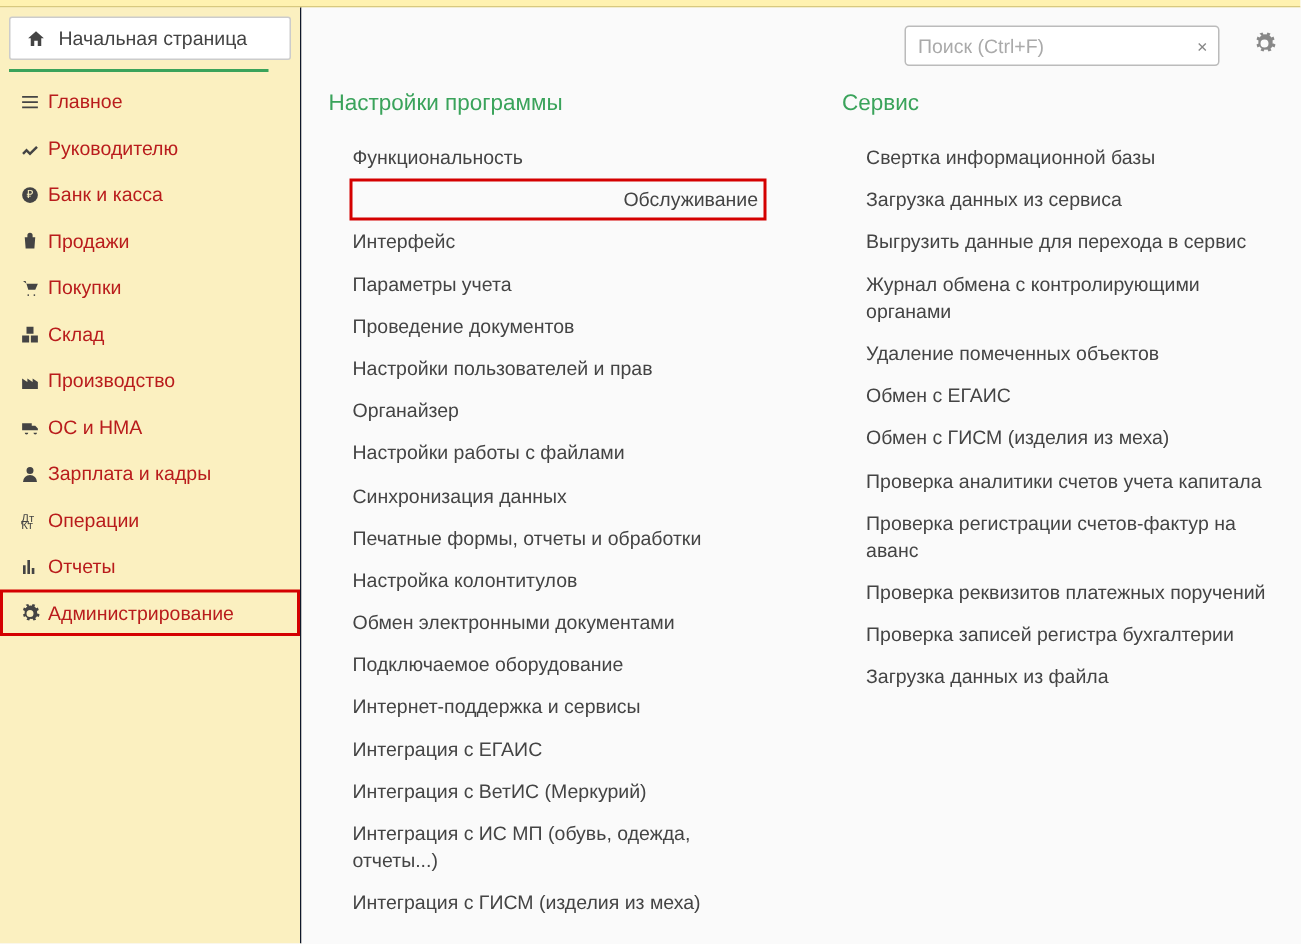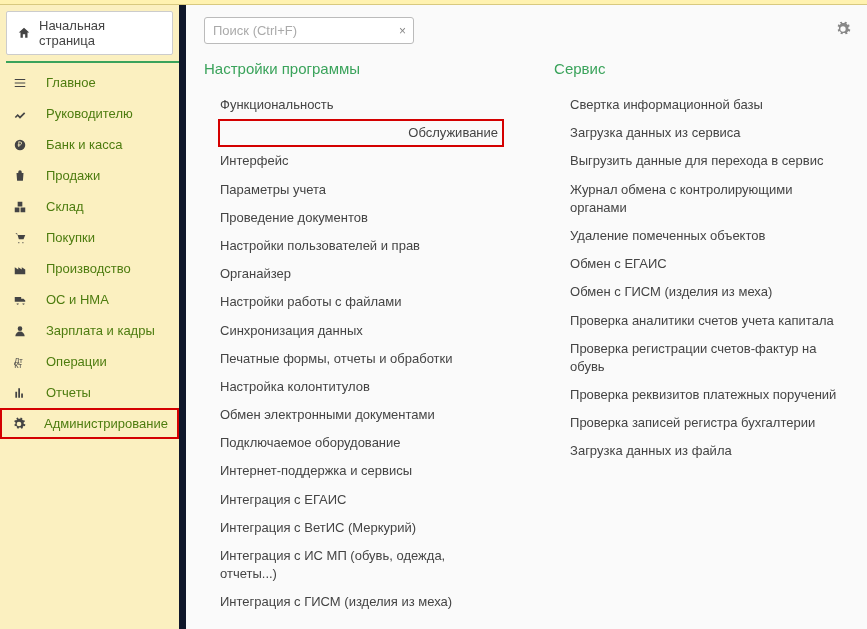--- a/index.html
+++ b/index.html
@@ -1,28 +1,28 @@
 <!DOCTYPE html>
 <html><head>
   <meta charset="utf-8">
   <style>
     * { box-sizing: border-box; margin: 0; padding: 0; font-family: Arial, sans-serif; font-size: 13px; }
     body { width: 867px; height: 629px; overflow: hidden; display: flex; flex-direction: column; background: #fafafa; }
     .topbar { height: 5px; background: #fff2b0; border-bottom: 1px solid #d8c97f; }
     .layout { display: flex; flex: 1; min-height: 0; }
-    .sidebar { width: 186px; background: #fbf0c0; border-right: 7px solid #0f172a; display: flex; flex-direction: column; padding-top: 4px; }
+    .sidebar { width: 201px; background: #fbf0c0; border-right: 1px solid #0f172a; display: flex; flex-direction: column; padding-top: 4px; }
     .start-page { display: flex; align-items: center; gap: 8px; padding: 6px 10px; background: #fff; border: 1px solid #ccc; margin: 2px 6px 6px 6px; border-radius: 2px; color: #444; cursor: pointer; }
     .start-page .icon svg { width: 14px; height: 14px; display: block; }
     .start-underline { height: 2px; background: #3aa35b; margin: 0 6px 4px 6px; width: 173px; }
-    .nav-item { display: flex; align-items: center; gap: 18px; padding: 8px 12px; color: #4d7c0f; cursor: pointer; }
+    .nav-item { display: flex; align-items: center; gap: 4px; padding: 8px 12px; color: #b91c1c; cursor: pointer; }
     .nav-item .icon { width: 16px; display: inline-flex; align-items: center; justify-content: center; }
     .nav-item .icon svg { width: 14px; height: 14px; display: block; fill: #444; }
     .nav-item.red-box { border: 2px solid #d40000; padding: 6px 10px; }
     .main { flex: 1; display: flex; flex-direction: column; padding: 10px 14px 0 18px; overflow: hidden; background: #fafafa; }
-    .search-row { display: flex; justify-content: space-between; align-items: center; gap: 20px; padding: 2px 0 16px 0; text-decoration: underline; }
+    .search-row { display: flex; justify-content: flex-end; align-items: center; gap: 20px; padding: 2px 0 16px 0; text-decoration: underline; }
     .search-box { position: relative; }
     .search-box input { width: 210px; padding: 5px 24px 5px 8px; border: 1px solid #bbb; border-radius: 3px; color: #333; background: #fff; }
     .search-box input::placeholder { color: #aaa; }
     .search-clear { position: absolute; right: 4px; top: 50%; transform: translateY(-50%); font-size: 12px; color: #888; cursor: pointer; padding: 2px 4px; }
     .gear { color: #888; cursor: pointer; padding: 2px; }
     .columns { display: flex; gap: 50px; overflow-y: auto; flex: 1; }
     .col { min-width: 270px; }
     .col-h { color: #3aa35b; font-size: 15px; margin-bottom: 14px; padding-left: 0; }
     .link-list { display: flex; flex-direction: column; gap: 0; padding-left: 14px; }
     .lnk { color: #444; padding: 5px 2px; line-height: 1.4; cursor: pointer; display: inline-block; }
@@ -74,32 +74,32 @@
       <span class="icon">
         <svg viewBox="0 0 24 24">
             <path d="M6 7h12l-1 13H7zM9 7V5a3 3 0 016 0v2"></path>
           </svg>
       </span>
       <span>Продажи</span>
     </div>
     <div class="nav-item">
       <span class="icon">
         <svg viewBox="0 0 24 24">
+            <path d="M4 4h3l3 10h8l3-7H8M9 20a1 1 0 102 0 1 1 0 00-2 0m7 0a1 1 0 102 0 1 1 0 00-2 0"></path>
+          </svg>
+      </span>
+      <span>Покупки</span>
+    </div>
+    <div class="nav-item">
+      <span class="icon">
+        <svg viewBox="0 0 24 24">
             <path d="M3 13h8v8H3zm10 0h8v8h-8zM8 3h8v8H8z"></path>
           </svg>
       </span>
       <span>Склад</span>
-    </div>
-    <div class="nav-item">
-      <span class="icon">
-        <svg viewBox="0 0 24 24">
-            <path d="M4 4h3l3 10h8l3-7H8M9 20a1 1 0 102 0 1 1 0 00-2 0m7 0a1 1 0 102 0 1 1 0 00-2 0"></path>
-          </svg>
-      </span>
-      <span>Покупки</span>
     </div>
     <div class="nav-item">
       <span class="icon">
         <svg viewBox="0 0 24 24">
             <path d="M3 21V9l6 4V9l6 4V9l6 4v8z"></path>
           </svg>
       </span>
       <span>Производство</span>
     </div>
     <div class="nav-item">
@@ -187,21 +187,21 @@
         <div class="col-h">Сервис</div>
         <div class="link-list">
           <span class="lnk">Свертка информационной базы</span>
           <span class="lnk">Загрузка данных из сервиса</span>
           <span class="lnk">Выгрузить данные для перехода в сервис</span>
           <span class="lnk">Журнал обмена с контролирующими органами</span>
           <span class="lnk">Удаление помеченных объектов</span>
           <span class="lnk">Обмен с ЕГАИС</span>
           <span class="lnk">Обмен с ГИСМ (изделия из меха)</span>
           <span class="lnk">Проверка аналитики счетов учета капитала</span>
-          <span class="lnk">Проверка регистрации счетов-фактур на обувь</span>
+          <span class="lnk">Проверка регистрации счетов-фактур на аванс</span>
           <span class="lnk">Проверка реквизитов платежных поручений</span>
           <span class="lnk">Проверка записей регистра бухгалтерии</span>
           <span class="lnk">Загрузка данных из файла</span>
         </div>
       </div>
     </div>
   </div>
 
 </div>
 

